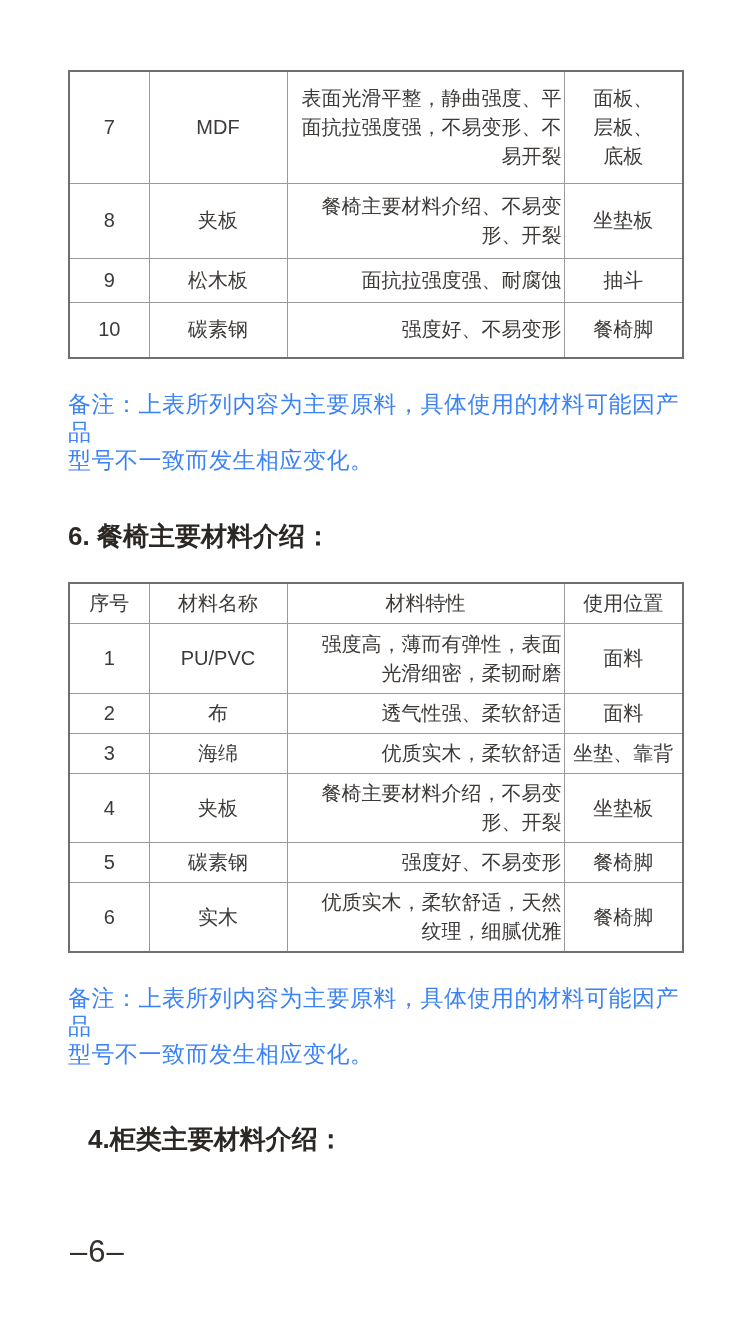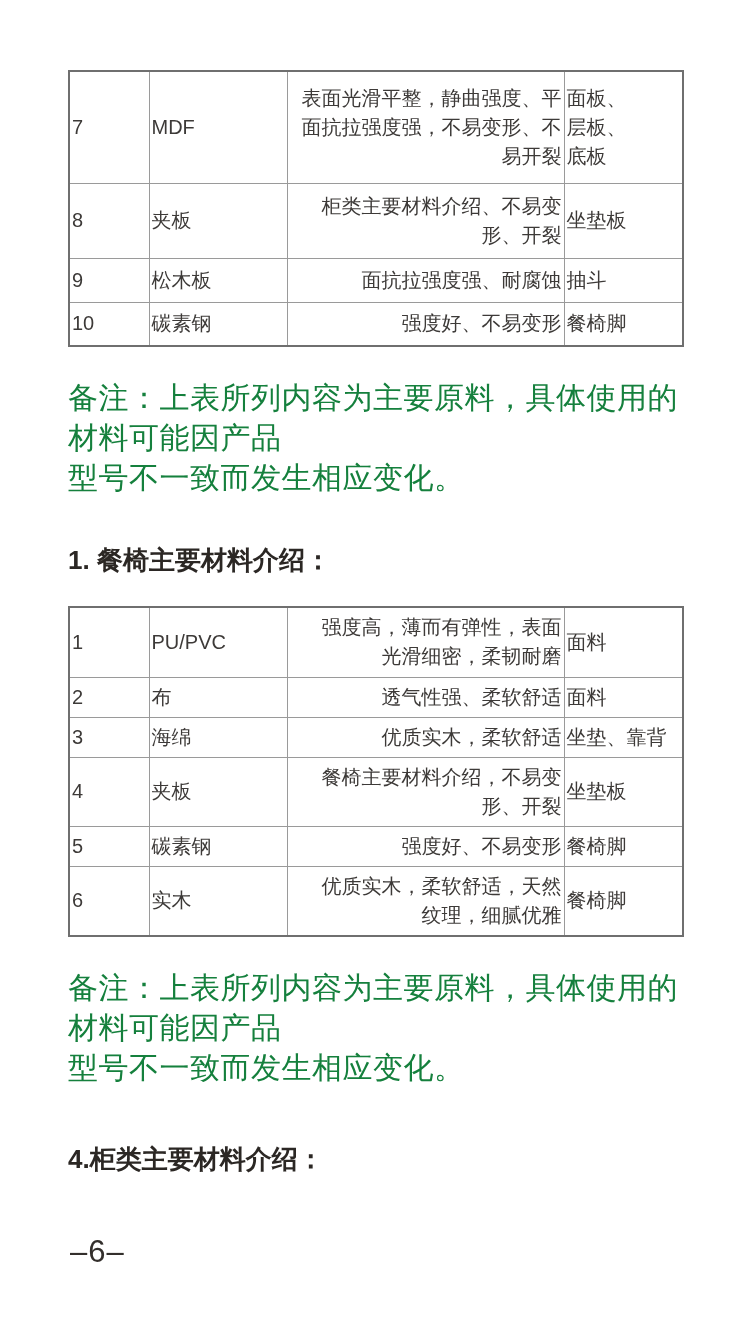--- a/index.html
+++ b/index.html
@@ -18,49 +18,49 @@
     table-layout:fixed;
     width:614px;
     border:2px solid #6f6f6f;
     font-size:20px;
     line-height:29px;
     color:#3d3a38;
   }
   table.tbl td, table.tbl th{
     border:1px solid #9a9a9a;
     vertical-align:middle;
-    text-align:left;
+    text-align:center;
     padding:5px 2px;
     font-weight:normal;
     white-space:pre-line;
     overflow:hidden;
   }
   table.tbl col.c-no{width:80px;}
   table.tbl col.c-name{width:138px;}
   table.tbl col.c-feat{width:277px;}
   table.tbl col.c-pos{width:119px;}
   table.tbl td.feat{text-align:right;padding-left:11px;padding-right:2px;}
   table.t1{margin-top:70px;}
   table.t2{margin-top:31px;}
   .note{
     margin:31px 0 0 0;
-    font-size:30px;
-    line-height:40px;
-    color:#15803d;
+    font-size:23px;
+    line-height:28px;
+    color:#3b82f6;
     white-space:pre-line;
     letter-spacing:0.5px;
   }
   .heading{
     margin:47px 0 0 0;
     font-size:26px;
     line-height:30px;
     font-weight:bold;
     color:#2b2724;
   }
-  .heading.h4{margin-top:56px;}
+  .heading.h4{margin-top:56px;margin-left:20px;}
   .pageno{
     position:absolute;
     left:70px;top:1234px;
     font-size:31px;
     color:#332f2c;
     letter-spacing:1px;
   }
 </style>
 </head>
 <body>
@@ -82,52 +82,58 @@
           <td class="feat">表面光滑平整，静曲强度、平
 面抗拉强度强，不易变形、不
 易开裂</td>
           <td>面板、
 层板、
 底板</td>
         </tr>
         <tr style="height:75px">
           <td>8</td>
           <td>夹板</td>
-          <td class="feat">柜类主要材料介绍、不易变
+          <td class="feat">餐椅主要材料介绍、不易变
 形、开裂</td>
           <td>坐垫板</td>
         </tr>
         <tr style="height:44px">
           <td>9</td>
           <td>松木板</td>
           <td class="feat">面抗拉强度强、耐腐蚀</td>
           <td>抽斗</td>
         </tr>
-        <tr style="height:44px">
+        <tr style="height:56px">
           <td>10</td>
           <td>碳素钢</td>
           <td class="feat">强度好、不易变形</td>
           <td>餐椅脚</td>
         </tr>
       </tbody>
     </table>
 
     <p class="note">备注：上表所列内容为主要原料，具体使用的材料可能因产品
 型号不一致而发生相应变化。</p>
 
-    <h3 class="heading">1. 餐椅主要材料介绍：</h3>
+    <h3 class="heading">6. 餐椅主要材料介绍：</h3>
 
     <table class="tbl t2">
       <colgroup>
           <col class="c-no">
           <col class="c-name">
           <col class="c-feat">
           <col class="c-pos">
         </colgroup>
       <tbody>
+        <tr style="height:38px">
+          <th>序号</th>
+          <th>材料名称</th>
+          <th>材料特性</th>
+          <th>使用位置</th>
+        </tr>
         <tr style="height:70px">
           <td>1</td>
           <td>PU/PVC</td>
           <td class="feat">强度高，薄而有弹性，表面
 光滑细密，柔韧耐磨</td>
           <td>面料</td>
         </tr>
         <tr style="height:39px">
           <td>2</td>
           <td>布</td>

